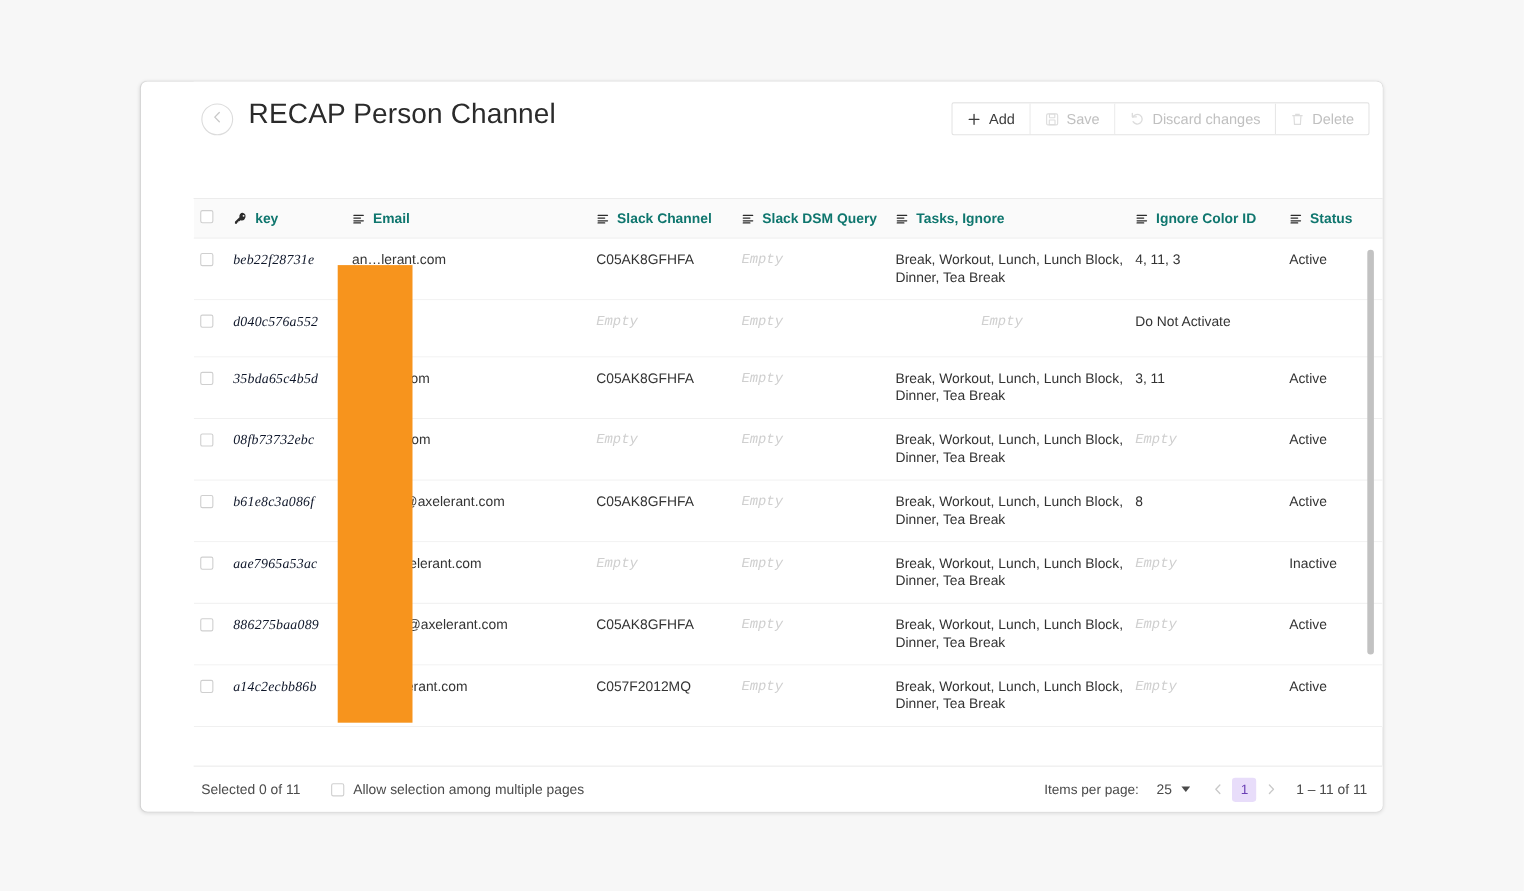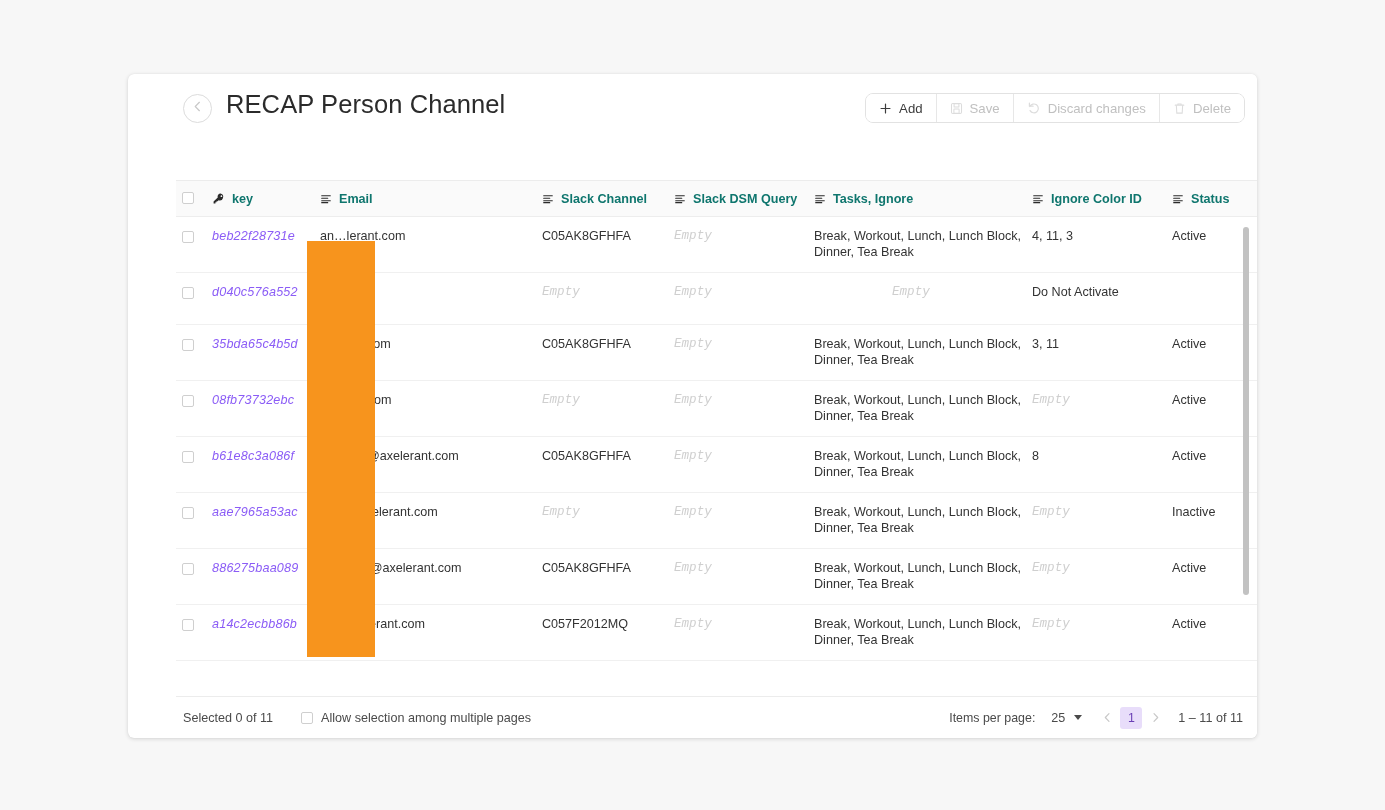--- a/index.html
+++ b/index.html
@@ -56,21 +56,21 @@
     letter-spacing: .1px;
     white-space: nowrap;
   }
 
   
   .toolbar {
     position: absolute;
     right: 12px; top: 19px;
     display: flex;
     border: 1px solid #e2e2e2;
-    border-radius: 8px;
+    border-radius: 2px;
     overflow: hidden;
     background: #fff;
     height: 30px;
   }
   .tbtn {
     display: flex; align-items: center; gap: 7px;
     padding: 0 13px;
     font-size: 13.2px;
     color: #3c3c3c;
     background: #fff;
@@ -157,21 +157,21 @@
     background: #fff;
   }
   .td {
     font-size: 12.6px;
     color: #333333;
     line-height: 15.5px;
     padding-right: 10px;
     word-break: break-word;
   }
   .td.empty { color: #cfcfcf; font-style: italic; font-family: Liberation Mono, monospace; }
-  .td.key { color: #8b5cf6; font-style: italic; letter-spacing: .2px; }
+  .td.key { color: #0f172a; font-style: italic; letter-spacing: .2px; font-family: Liberation Serif, serif; }
 
   
   .c-chk   { width: 30px; flex: 0 0 30px; }
   .c-key   { width: 108px; flex: 0 0 108px; }
   .c-email { width: 222px; flex: 0 0 222px; }
   .c-slack { width: 132px; flex: 0 0 132px; }
   .c-dsm   { width: 140px; flex: 0 0 140px; }
   .c-tasks { width: 218px; flex: 0 0 218px; }
   .c-color { width: 140px; flex: 0 0 140px; }
   .c-status{ width: 104px; flex: 0 0 104px; }

